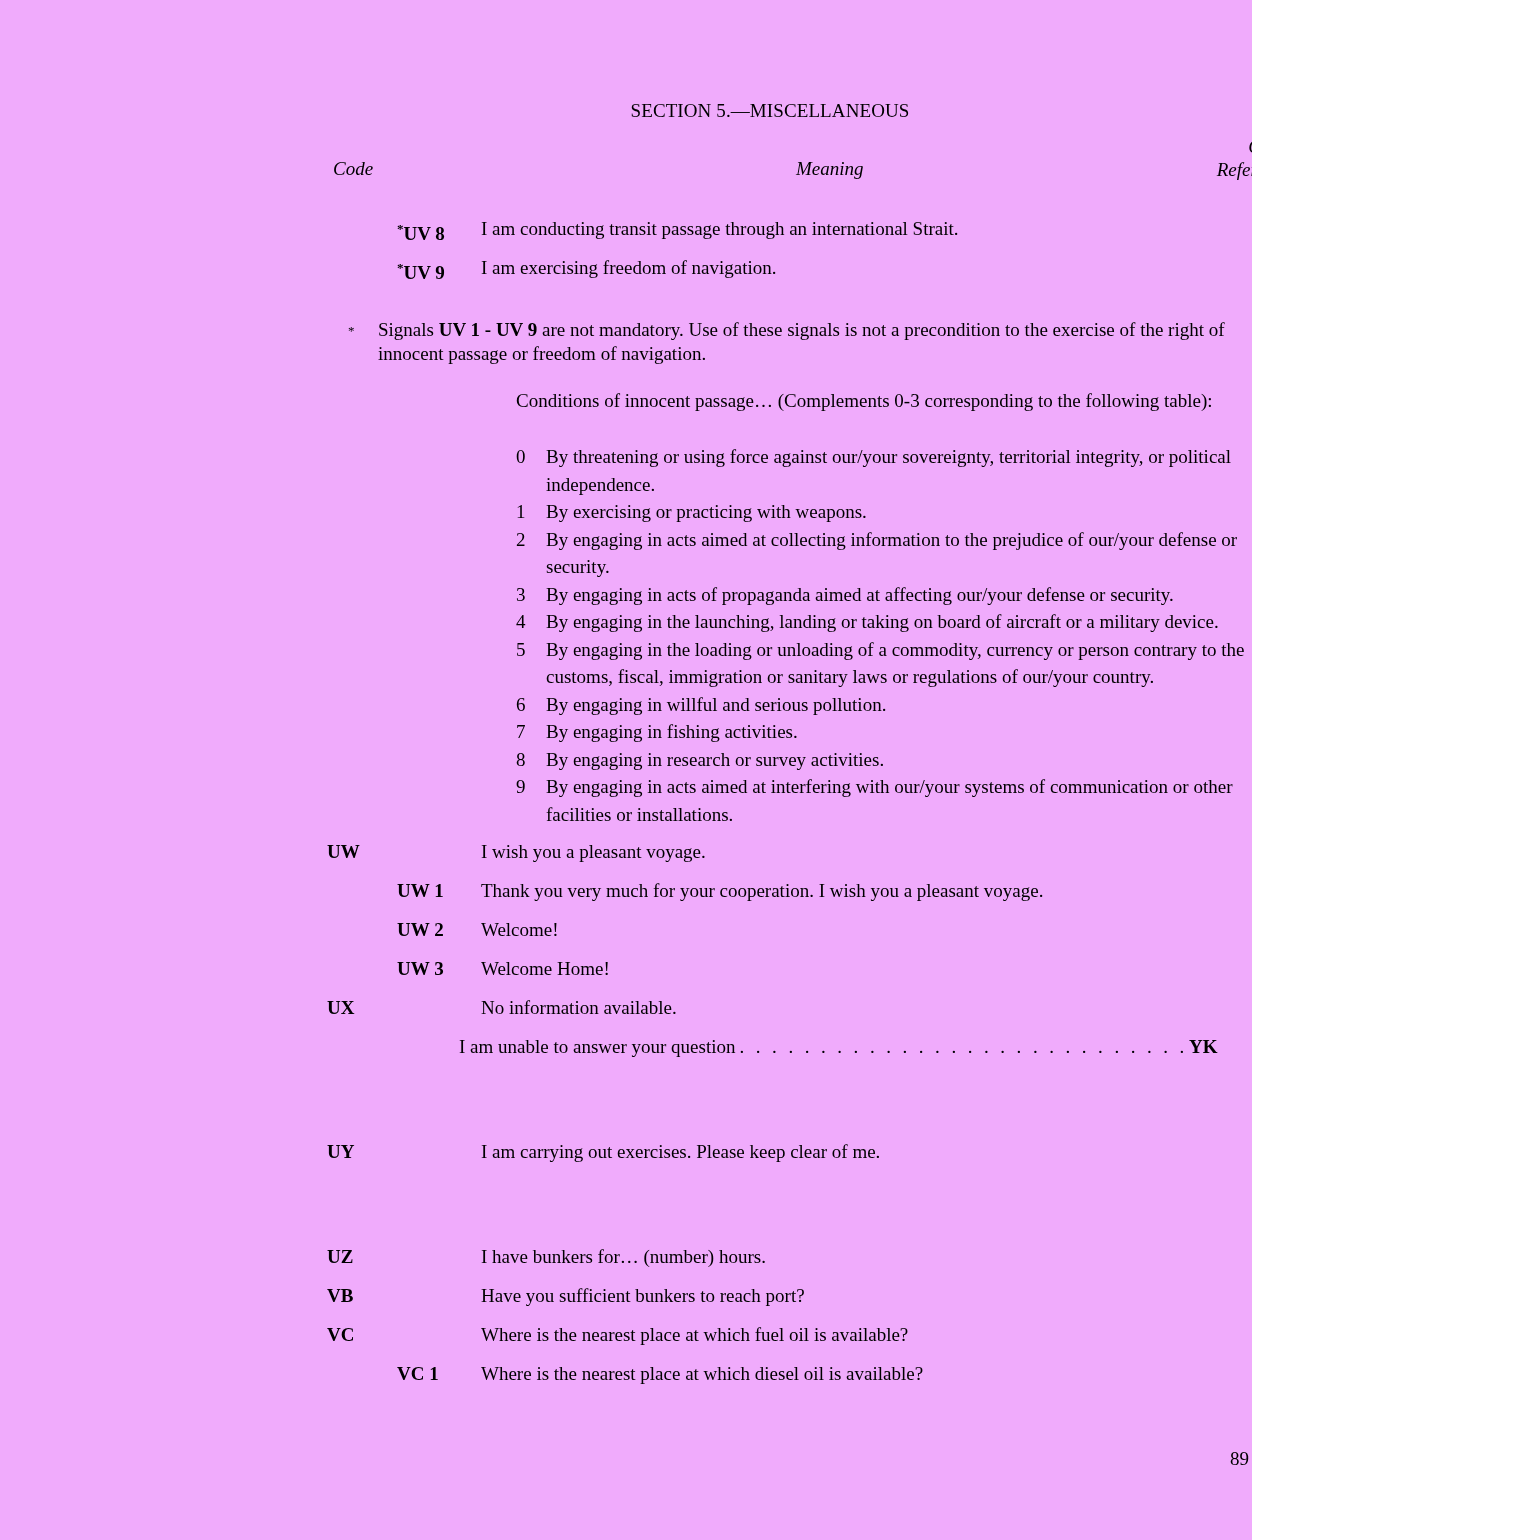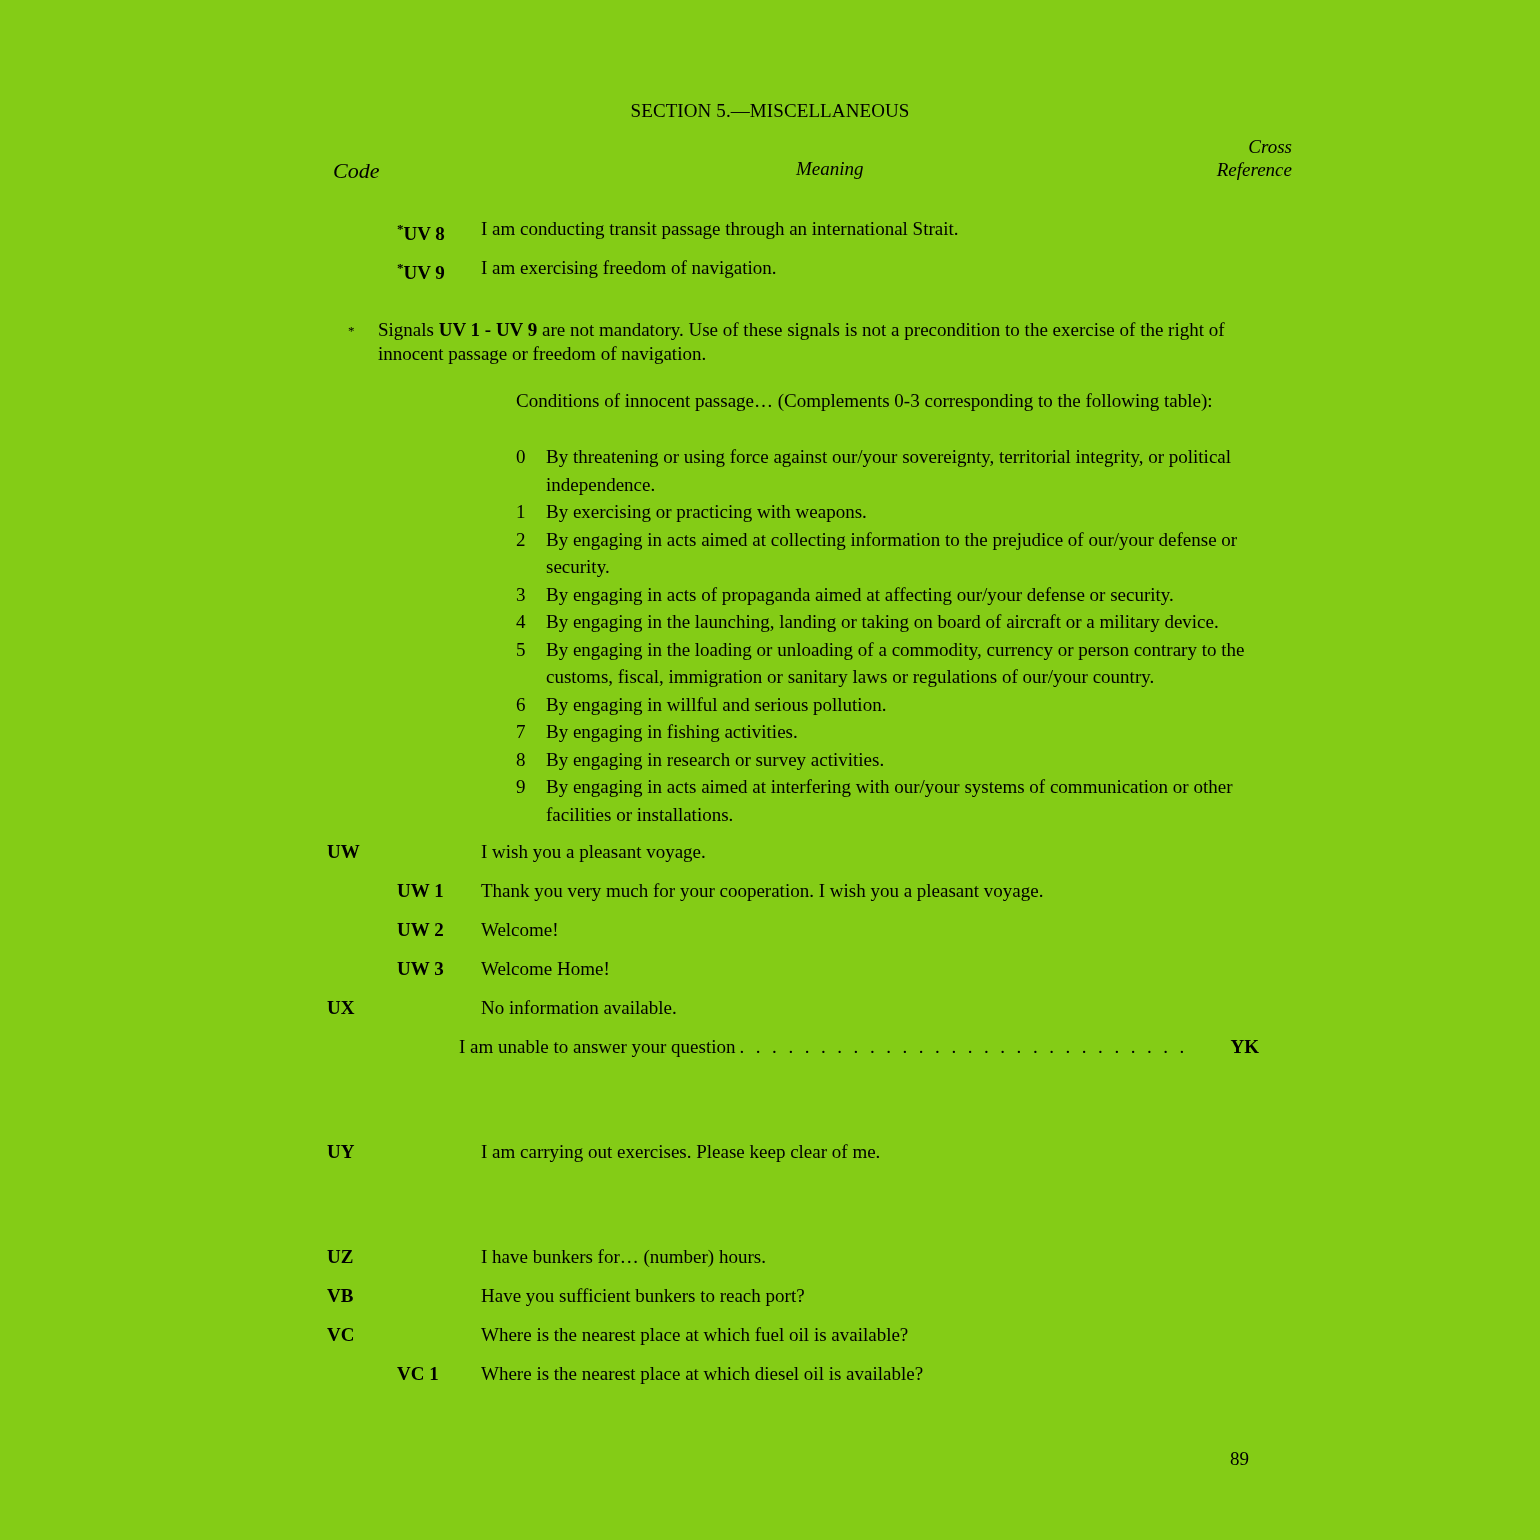--- a/index.html
+++ b/index.html
@@ -7,42 +7,42 @@
     margin: 0;
     padding: 0;
     background: #ffffff;
   }
   body {
     font-family: "Liberation Serif", "DejaVu Serif", serif;
     color: #000000;
   }
   .page {
     position: relative;
-    width: 1540px;
+    width: 1252px;
     height: 1540px;
-    background: #84cc16;
+    background: #f0abfc;
     overflow: hidden;
   }
 
   
   .section-title {
     position: absolute;
     left: 0;
     top: 100px;
     width: 1540px;
     text-align: center;
     font-size: 19px;
     letter-spacing: 0.1px;
   }
 
   .col-head-code {
     position: absolute;
     left: 333px;
     top: 158px;
-    font-size: 22px;
+    font-size: 19px;
     font-style: italic;
   }
   .col-head-meaning {
     position: absolute;
     left: 776px;
     top: 158px;
     font-size: 19px;
     font-style: italic;
     margin-left: 20px;
   }
@@ -161,21 +161,21 @@
     overflow: hidden;
     white-space: nowrap;
     letter-spacing: 3.4px;
     margin-left: 4px;
     margin-right: 6px;
   }
   .leader-row .xref {
     flex: 0 0 auto;
     font-weight: bold;
     width: 70px;
-    text-align: right;
+    text-align: left;
   }
 
   
   .page-number {
     position: absolute;
     left: 1230px;
     top: 1448px;
     font-size: 19px;
   }
 </style>

